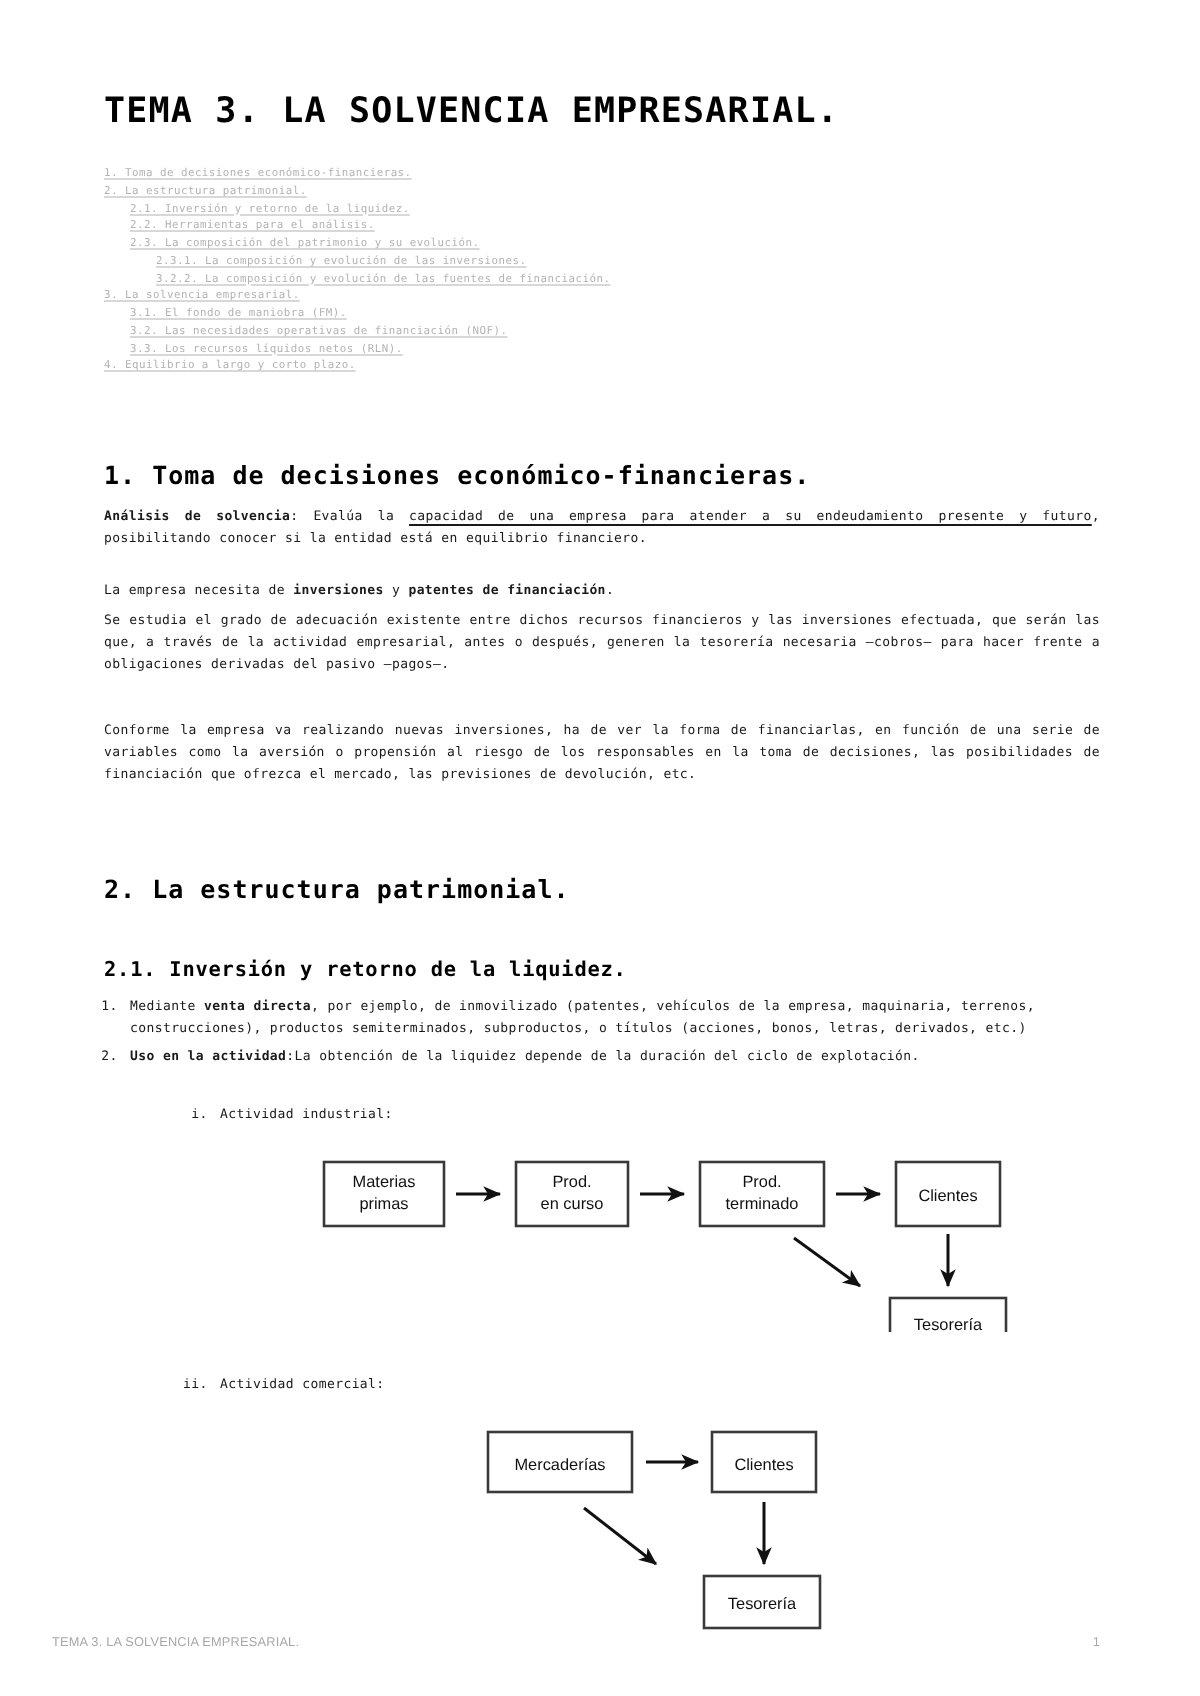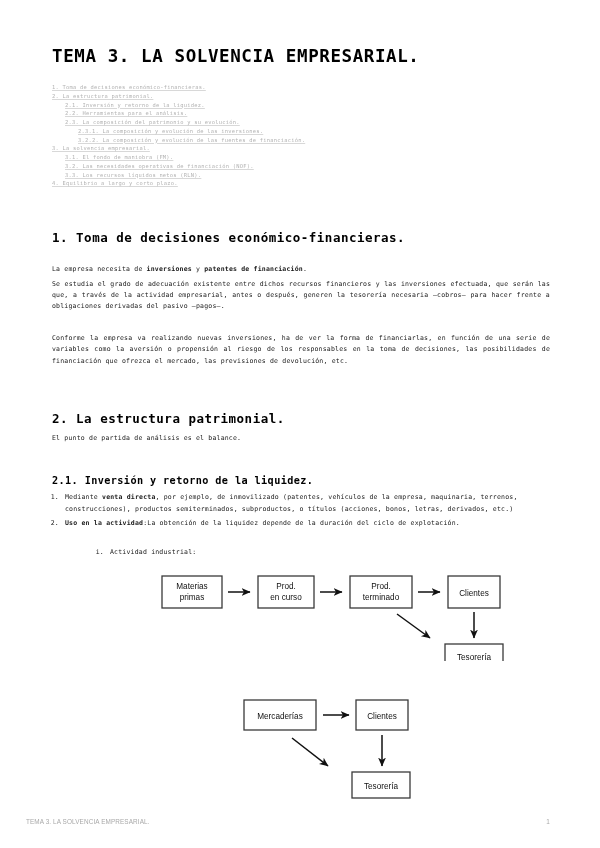--- a/index.html
+++ b/index.html
@@ -166,35 +166,35 @@
       <span class="toc-line lvl2">3.1. El fondo de maniobra (FM).</span>
       <span class="toc-line lvl2">3.2. Las necesidades operativas de financiación (NOF).</span>
       <span class="toc-line lvl2">3.3. Los recursos líquidos netos (RLN).</span>
       <span class="toc-line lvl1">4. Equilibrio a largo y corto plazo.</span>
     </div>
 
     <div class="gap-md"></div>
 
     <h2 class="sec">1. Toma de decisiones económico-financieras.</h2>
 
+    <p class="body tight"><b>Análisis de solvencia</b><span>: Evalúa la </span><span class="u">capacidad de una empresa para atender a su endeudamiento presente y futuro</span><span>, posibilitando conocer si la entidad está en equilibrio financiero.</span></p>
 
     <div class="gap-sm"></div>
 
     <p class="body tight"><span>La empresa necesita de </span><b>inversiones</b><span> y </span><b>patentes de financiación</b><span>.</span></p>
 
     <p class="body">Se estudia el grado de adecuación existente entre dichos recursos financieros y las inversiones efectuada, que serán las que, a través de la actividad empresarial, antes o después, generen la tesorería necesaria –cobros– para hacer frente a obligaciones derivadas del pasivo –pagos–.</p>
 
     <div class="gap-sm"></div>
 
     <p class="body">Conforme la empresa va realizando nuevas inversiones, ha de ver la forma de financiarlas, en función de una serie de variables como la aversión o propensión al riesgo de los responsables en la toma de decisiones, las posibilidades de financiación que ofrezca el mercado, las previsiones de devolución, etc.</p>
 
     <div class="gap-lg"></div>
 
     <h2 class="sec">2. La estructura patrimonial.</h2>
-    <p class="body">El punto de partida de análisis es el balance.</p>
 
     <div class="gap-md"></div>
 
     <h3 class="subsec">2.1. Inversión y retorno de la liquidez.</h3>
 
     <ol class="lvl-num">
       <li><span>Mediante </span><b>venta directa</b><span>, por ejemplo, de inmovilizado (patentes, vehículos de la empresa, maquinaria, terrenos, construcciones), productos semiterminados, subproductos, o títulos (acciones, bonos, letras, derivados, etc.)</span></li>
       <li><b>Uso en la actividad</b><span>:La obtención de la liquidez depende de la duración del ciclo de explotación.</span></li>
     </ol>
 
@@ -236,20 +236,23 @@
 
         <line x1="422" y1="46" x2="422" y2="72" stroke="#111" stroke-width="1.5" marker-end="url(#ah)"></line>
 
         <rect x="393" y="78" width="58" height="26" fill="#fff" stroke="#3a3a3a" stroke-width="1.3"></rect>
         <text class="dg-text" x="422" y="94" text-anchor="middle">Tesorería</text>
       </svg>
     </div>
 
     <div class="gap-sm"></div>
 
+    <ol class="lvl-roman" start="2">
+      <li>Actividad comercial:</li>
+    </ol>
 
     <div class="diagram">
       <svg width="498" height="110" viewBox="0 0 498 110" xmlns="http://www.w3.org/2000/svg">
         <defs>
           <marker id="ah2" markerWidth="7" markerHeight="7" refX="5.6" refY="2.6" orient="auto">
             <path d="M0,0 L6,2.6 L0,5.2 L1.6,2.6 Z" fill="#111"></path>
           </marker>
         </defs>
 
         <rect x="192" y="10" width="72" height="30" fill="#fff" stroke="#3a3a3a" stroke-width="1.3"></rect>

